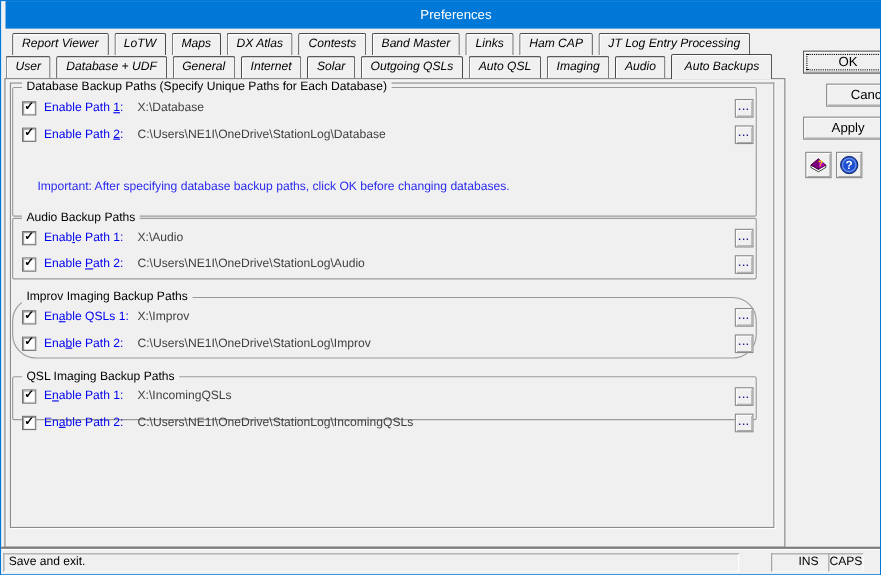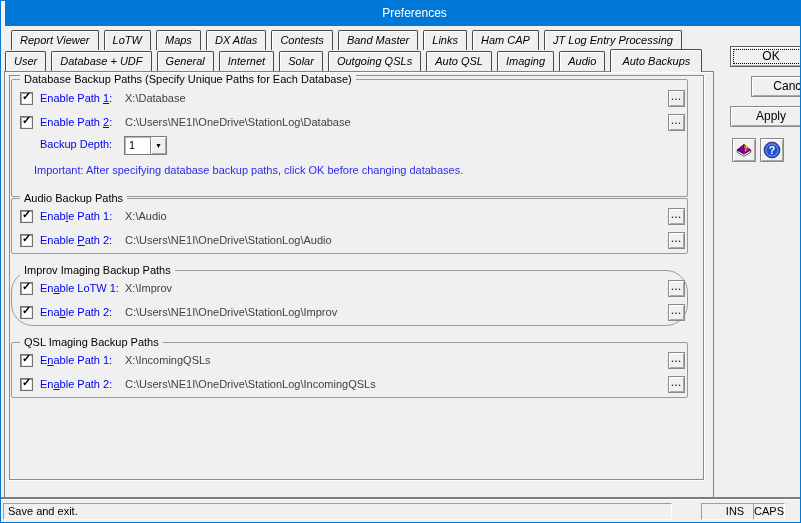--- a/index.html
+++ b/index.html
@@ -157,27 +157,20 @@
       <span class="browse">...</span>
     </div>
     <div class="prow" style="top:36px;">
       <span class="cb">
           <span class="chk">✓</span>
         </span>
       <span class="plabel"><span>Enable Path </span><span class="accel">2</span><span>:</span></span>
       <span class="pval">C:\Users\NE1I\OneDrive\StationLog\Database</span>
       <span class="browse">...</span>
     </div>
-    <div class="prow" style="top:58px;">
-      <span class="dlabel" style="left:20px;">Backup Depth:</span>
-      <span class="combo" style="left:104px; top:-2px;">
-        <span class="combo-val">1</span>
-        <span class="combo-btn"><span class="arrow">▼</span></span>
-      </span>
-    </div>
     <div class="note" style="top:84px;">Important: After specifying database backup paths, click OK before changing databases.</div>
   </div>
 
   <div class="group" style="top:197px; height:56px;">
     <span class="gtitle">Audio Backup Paths</span>
     <div class="prow" style="top:11px;">
       <span class="cb">
           <span class="chk">✓</span>
         </span>
       <span class="plabel"><span>Enab</span><span class="accel">l</span><span>e Path 1:</span></span>
@@ -193,35 +186,35 @@
       <span class="browse">...</span>
     </div>
   </div>
 
   <div class="group" style="top:269px; height:56px;border-radius:22px;">
     <span class="gtitle">Improv Imaging Backup Paths</span>
     <div class="prow" style="top:11px;">
       <span class="cb">
           <span class="chk">✓</span>
         </span>
-      <span class="plabel"><span>En</span><span class="accel">a</span><span>ble LoTW 1:</span></span>
+      <span class="plabel"><span>En</span><span class="accel">a</span><span>ble QSLs 1:</span></span>
       <span class="pval">X:\Improv</span>
       <span class="browse">...</span>
     </div>
     <div class="prow" style="top:35px;">
       <span class="cb">
           <span class="chk">✓</span>
         </span>
       <span class="plabel"><span>Ena</span><span class="accel">b</span><span>le Path 2:</span></span>
       <span class="pval">C:\Users\NE1I\OneDrive\StationLog\Improv</span>
       <span class="browse">...</span>
     </div>
   </div>
 
-  <div class="group" style="top:341px; height:56px;">
+  <div class="group" style="top:341px; height:40px;">
     <span class="gtitle">QSL Imaging Backup Paths</span>
     <div class="prow" style="top:11px;">
       <span class="cb">
           <span class="chk">✓</span>
         </span>
       <span class="plabel"><span>E</span><span class="accel">n</span><span>able Path 1:</span></span>
       <span class="pval">X:\IncomingQSLs</span>
       <span class="browse">...</span>
     </div>
     <div class="prow" style="top:35px;">

